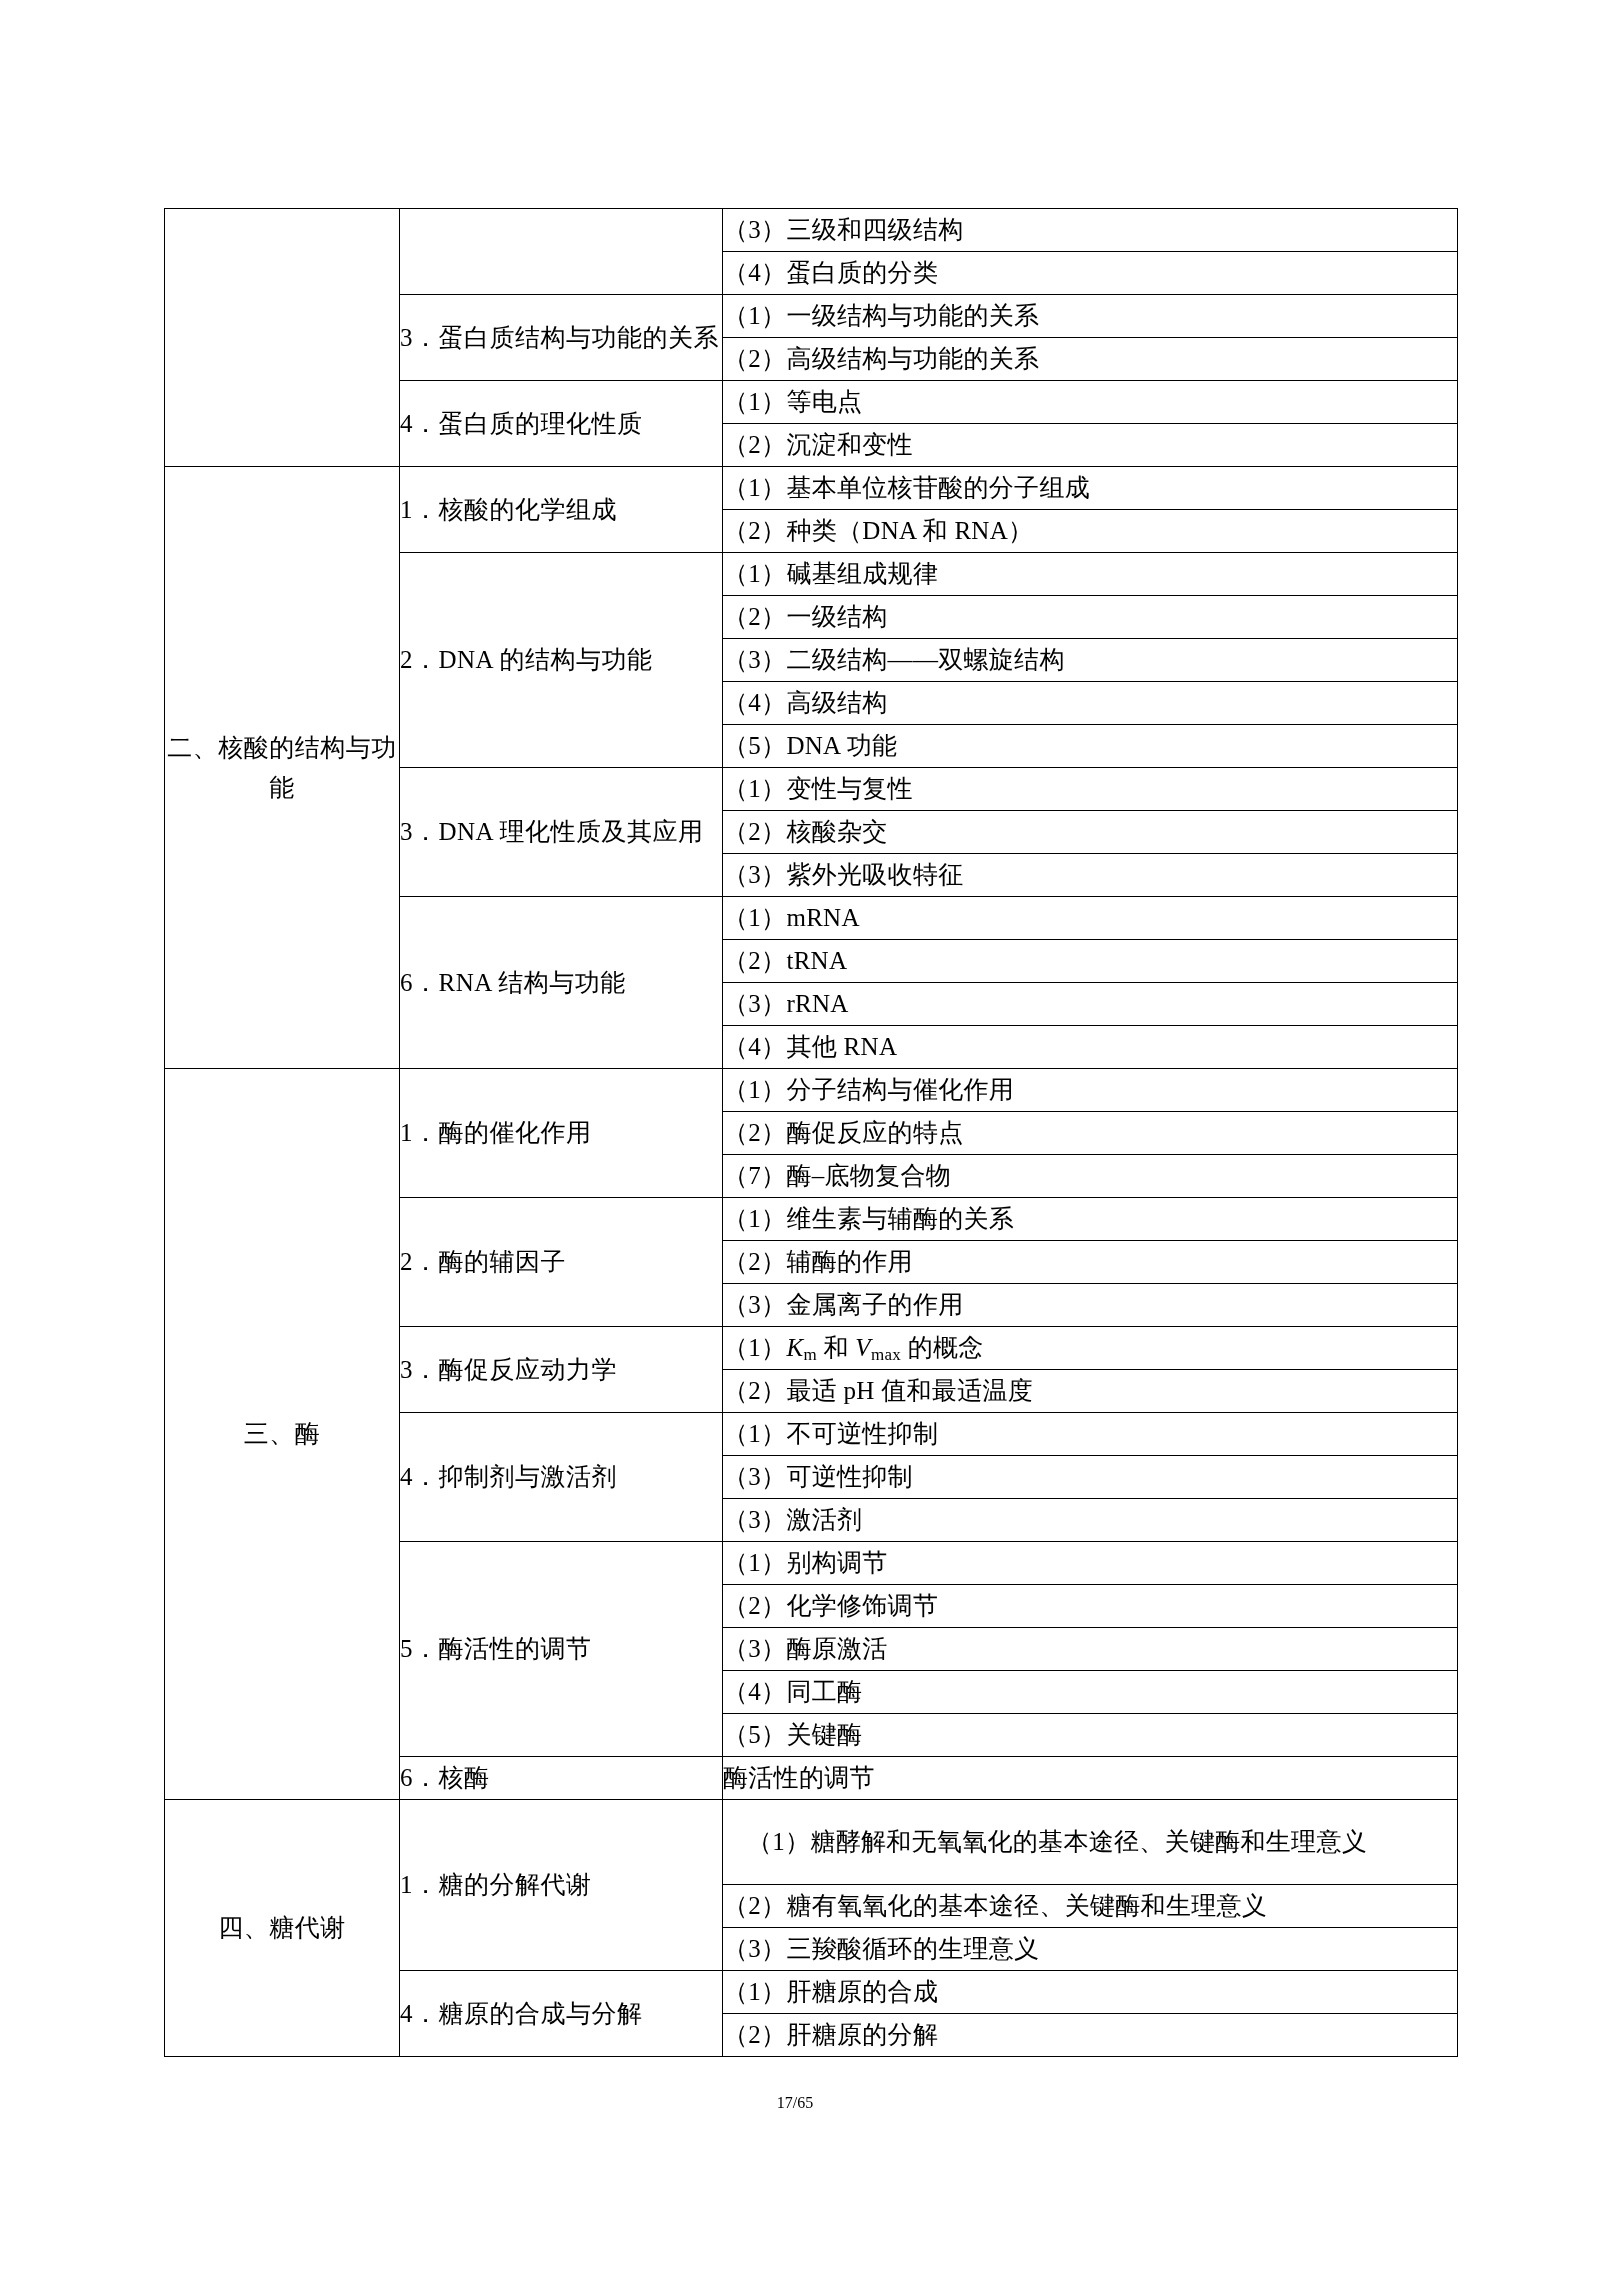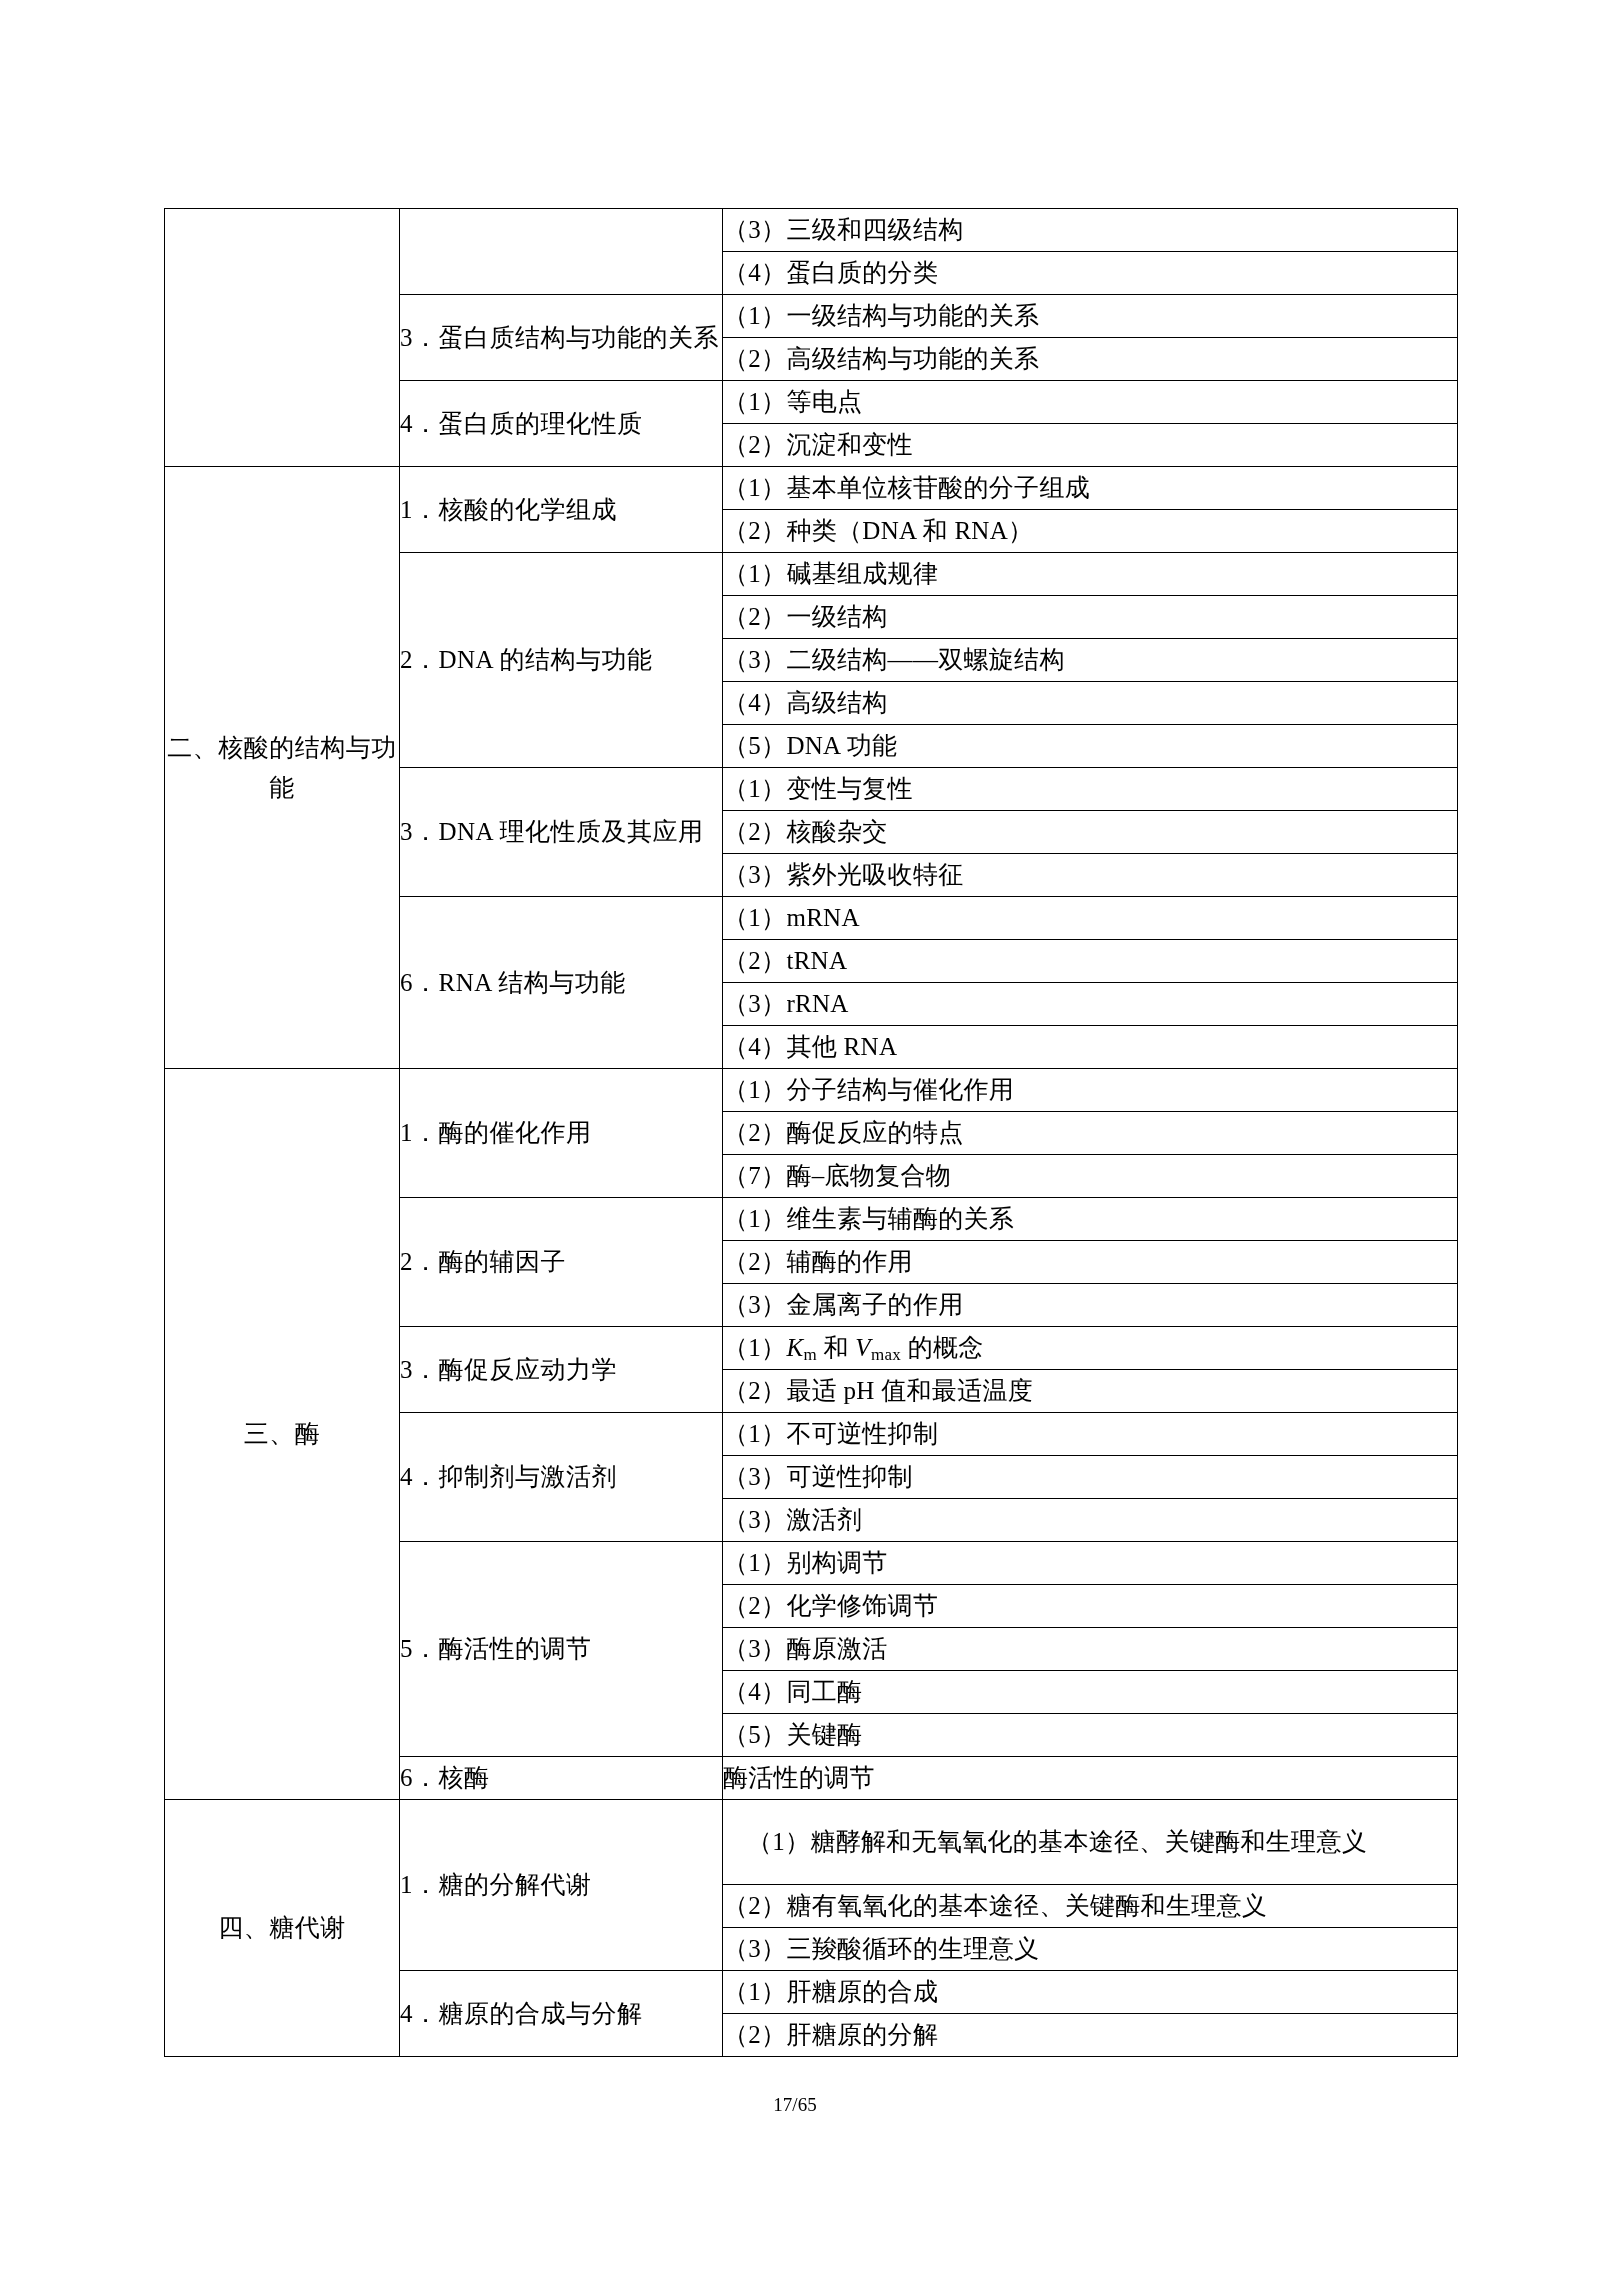--- a/index.html
+++ b/index.html
@@ -83,21 +83,21 @@
     font-style: normal;
   }
   .ital { font-style: italic; }
 
   .pagefoot {
     position: absolute;
     left: 0;
     top: 2094px;
     width: 1590px;
     text-align: center;
-    font-size: 19px;
+    font-size: 16px;
     font-family: "Liberation Serif", "DejaVu Serif", serif;
     color: #000;
   }
 </style>
 </head>
 <body>
 
 <div class="page">
 
   <div class="table-wrap">

